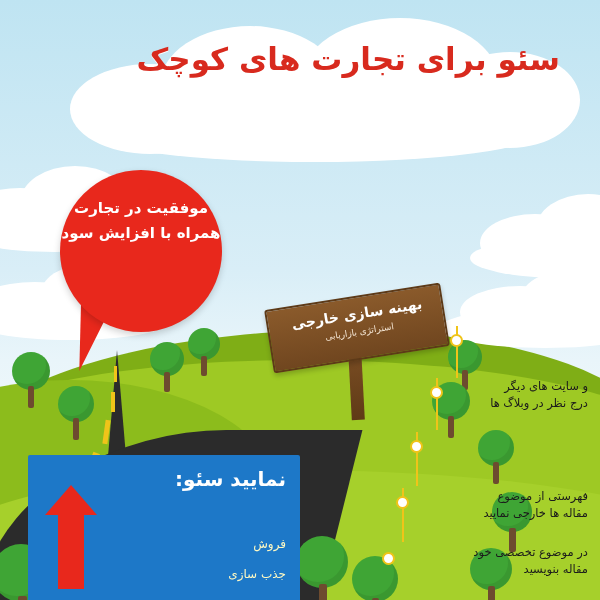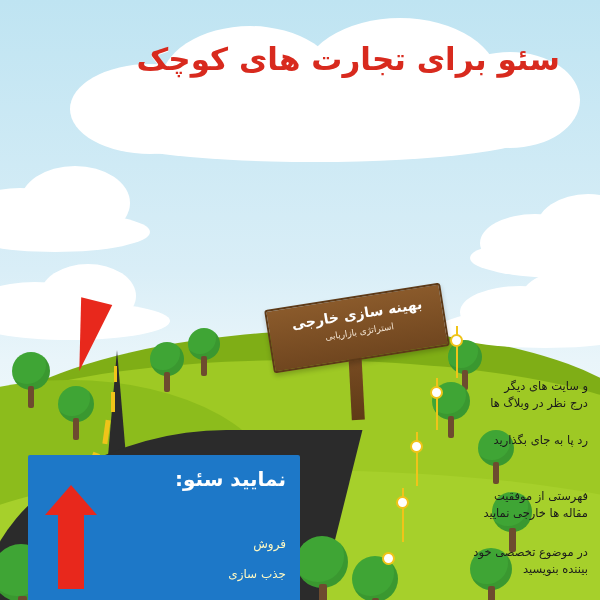--- a/index.html
+++ b/index.html
@@ -327,20 +327,23 @@
 
   <div class="sign-post"></div>
   <div class="sign-board">
     <div class="sign-text">
       <div class="sign-line1">بهینه سازی خارجی</div>
       <div class="sign-line2">استراتژی بازاریابی</div>
     </div>
   </div>
 
   <div class="bubble-tail"></div>
+  <div class="bubble">
+    <div class="bubble-text">موفقیت در تجارت همراه با افزایش سود</div>
+  </div>
 
   <div class="blue-box">
     <div class="blue-title">نمایید سئو:</div>
     <div class="red-arrow-head"></div>
     <div class="red-arrow"></div>
     <div class="blue-item" style="top:82px;">فروش</div>
     <div class="blue-item" style="top:112px;">جذب سازی</div>
   </div>
 
   <div class="list">
@@ -351,31 +354,30 @@
     <div class="bullet-line" style="left:106px; top:62px; height:52px;"></div>
     <div class="bullet" style="left:100px; top:70px;"></div>
     <div class="list-item" style="top:62px;">
       <div>و سایت های دیگر</div>
       <div>درج نظر در وبلاگ ها</div>
     </div>
 
     <div class="bullet-line" style="left:86px; top:116px; height:54px;"></div>
     <div class="bullet" style="left:80px; top:124px;"></div>
     <div class="list-item" style="top:116px;">
-      <div>رد پا به جای بگذارید</div>
     </div>
 
     <div class="bullet-line" style="left:72px; top:172px; height:54px;"></div>
     <div class="bullet" style="left:66px; top:180px;"></div>
     <div class="list-item" style="top:172px;">
-      <div>فهرستی از موفقیت</div>
+      <div>فهرستی از موضوع</div>
       <div>مقاله ها خارجی نمایید</div>
     </div>
 
     <div class="bullet" style="left:52px; top:236px;"></div>
     <div class="list-item" style="top:228px;">
       <div>در موضوع تخصصی خود</div>
-      <div>بیننده بنویسید</div>
+      <div>مقاله بنویسید</div>
     </div>
 
   </div>
 
 </div>
 
 </body></html>

